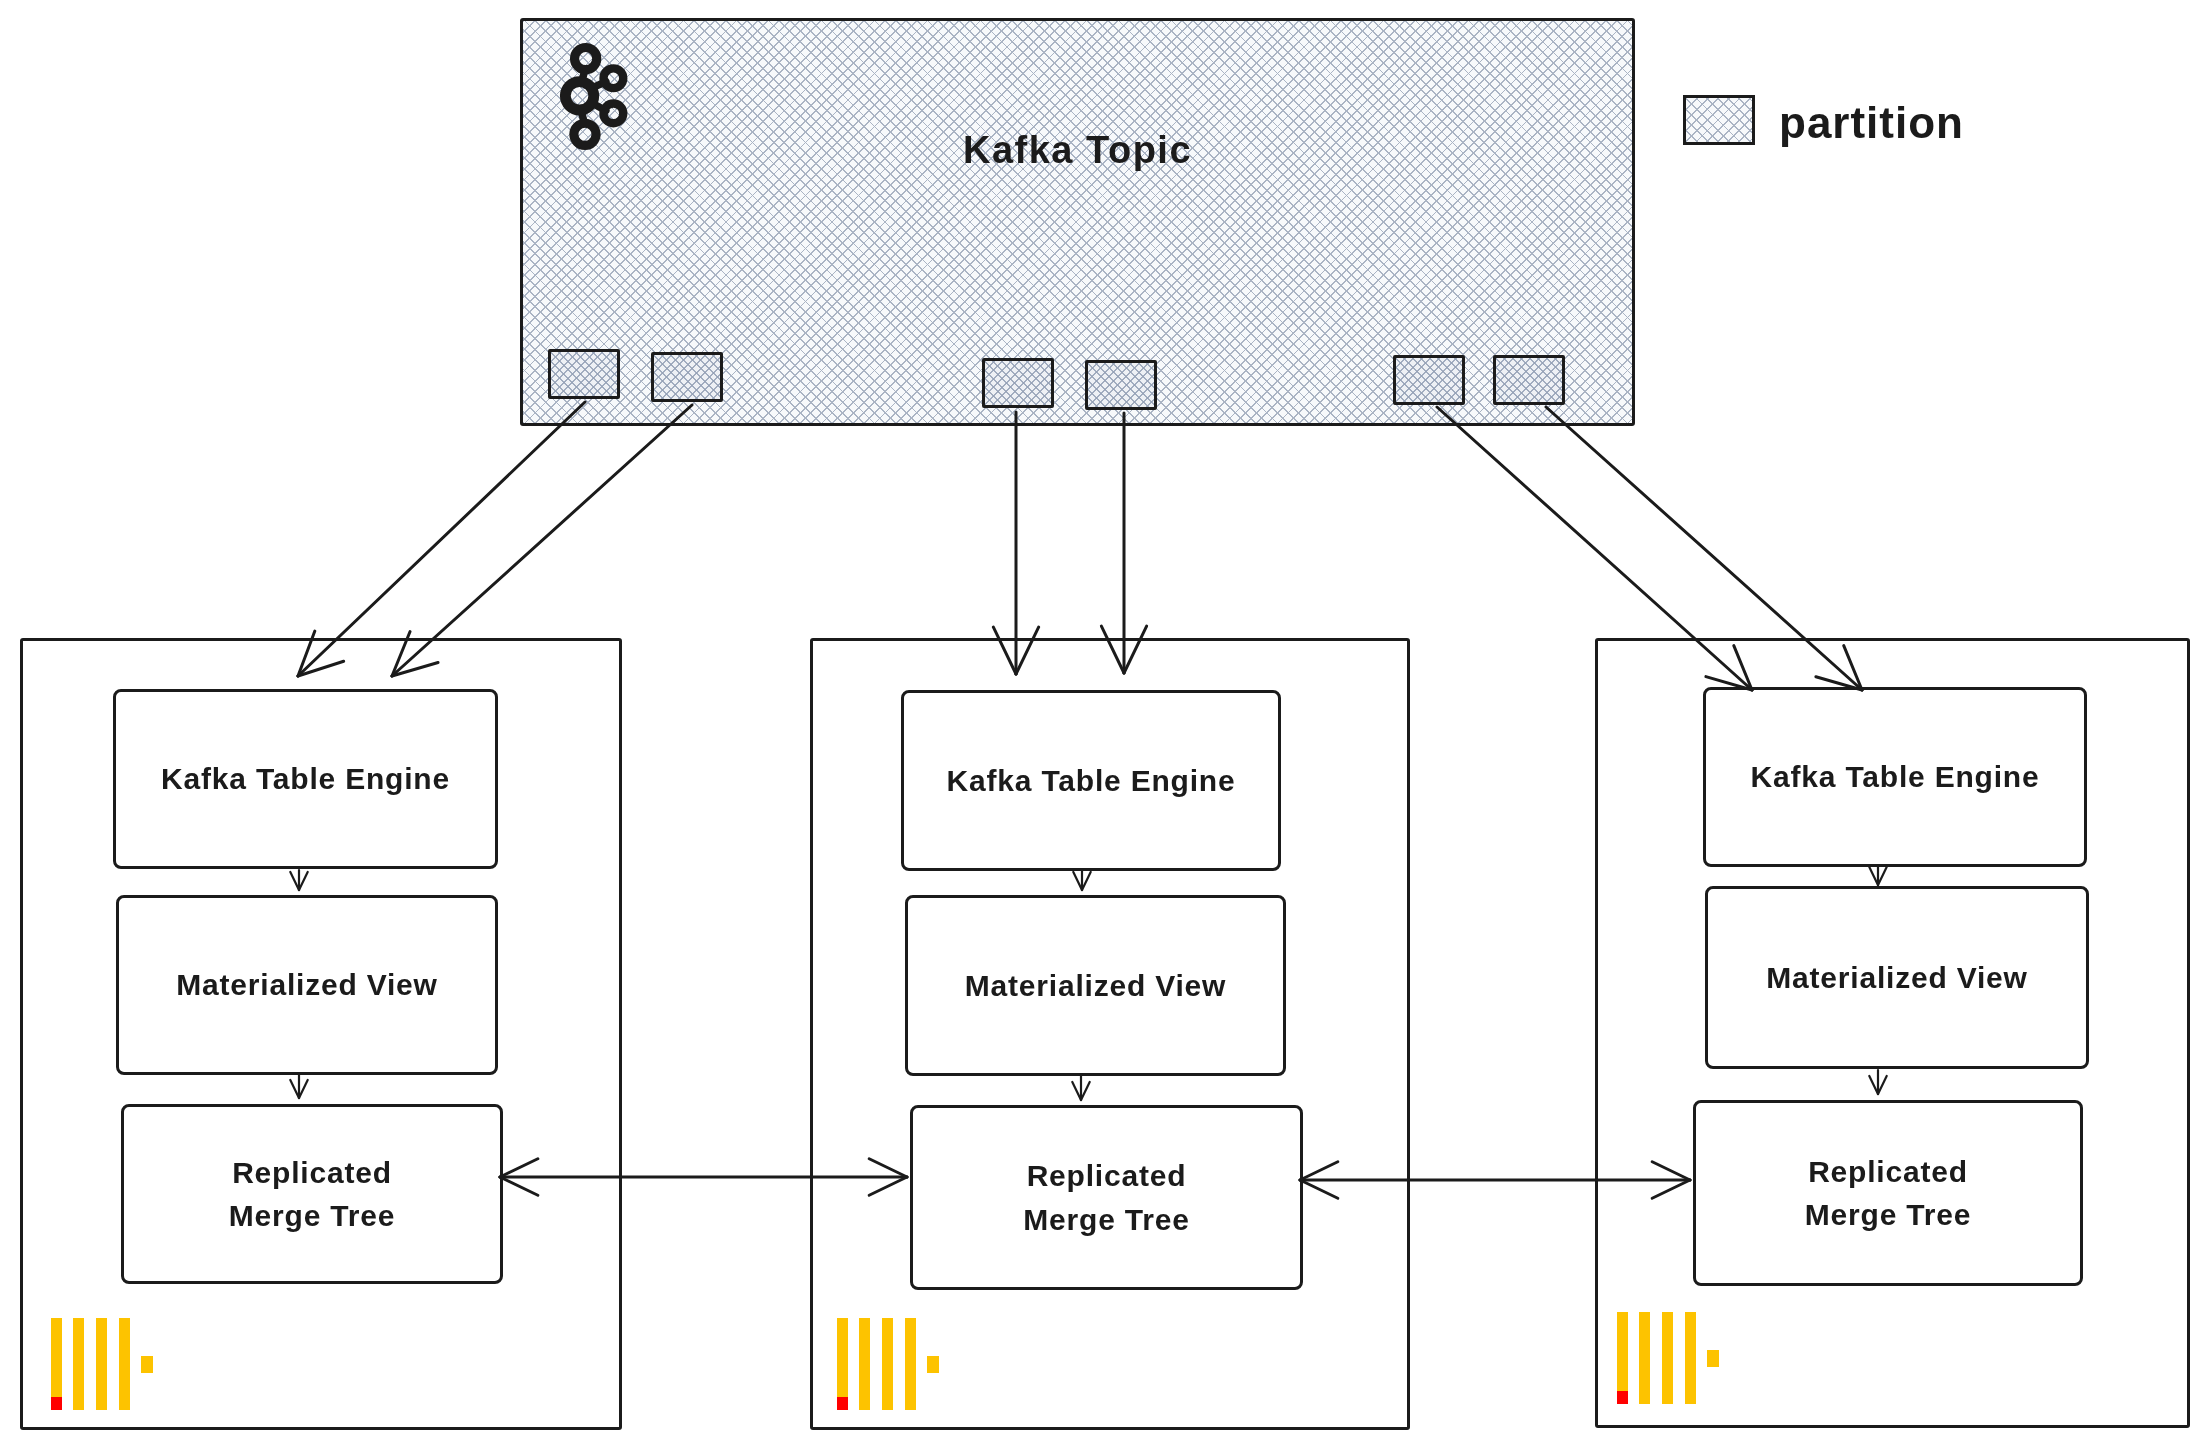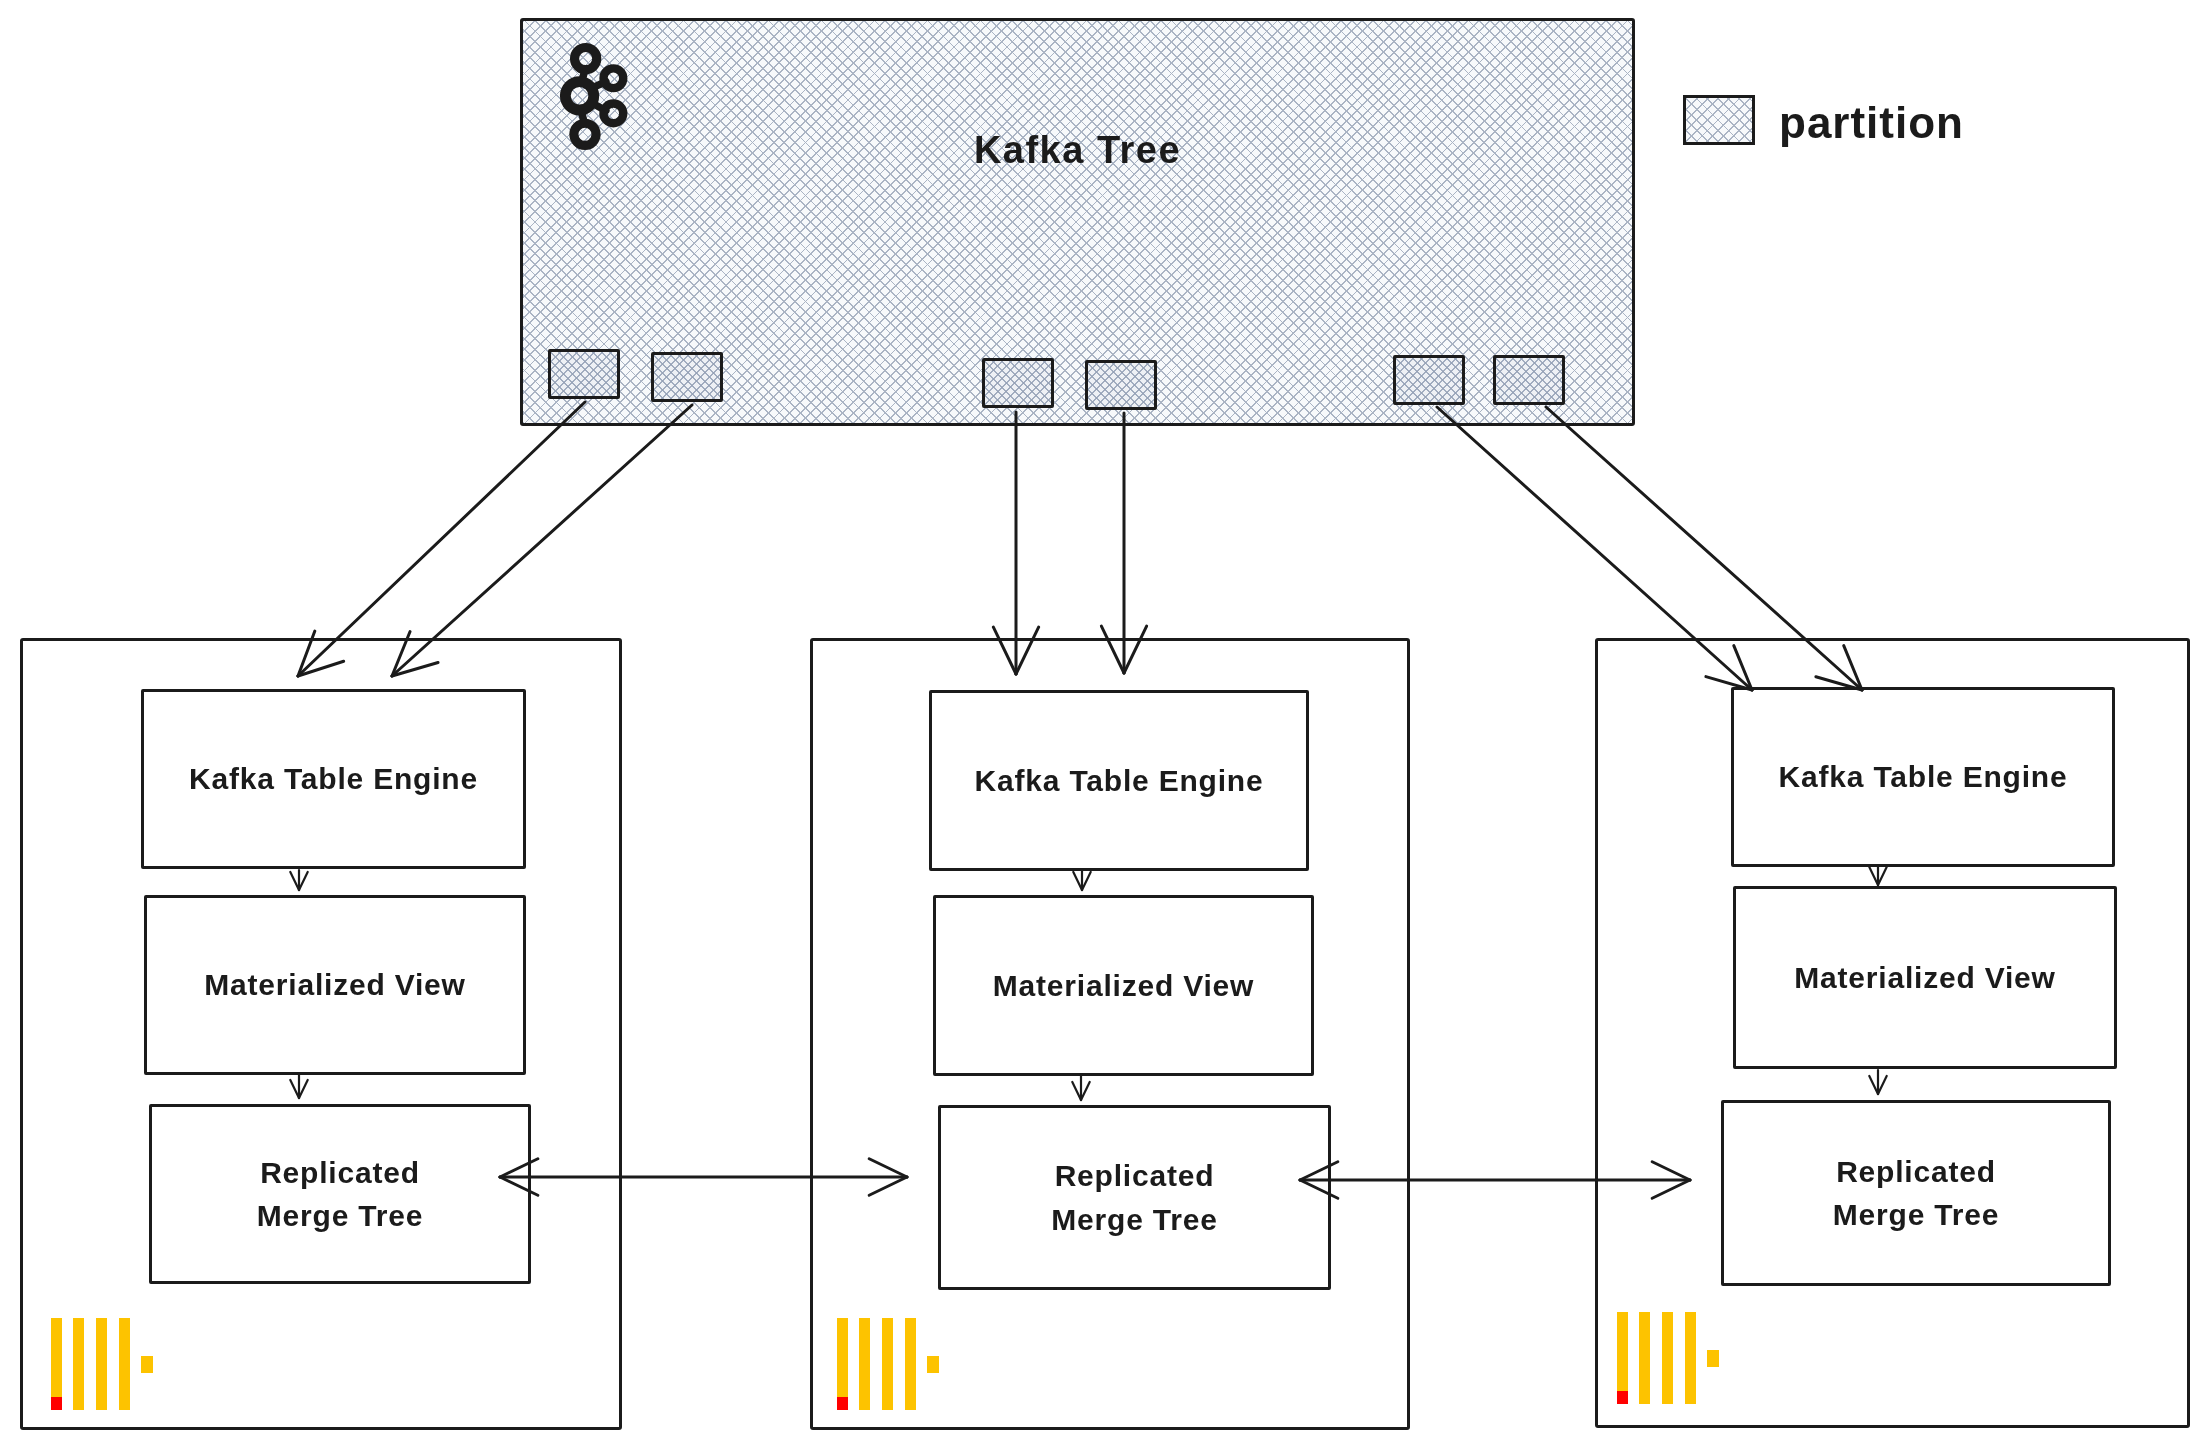--- a/index.html
+++ b/index.html
@@ -48,23 +48,23 @@
   #legend{left:1683px;top:95px;height:60px;}
   #legend-swatch{left:0;top:0;width:72px;height:50px;border:3px solid var(--ink);}
   #legend-label{left:96px;top:3px;font-size:44px;font-weight:700;color:var(--ink);letter-spacing:1px;}
 
   
   .node{border:3px solid var(--ink);border-radius:3px;background:#ffffff;}
   #node-1{left:20px;top:638px;width:602px;height:792px;}
   #node-2{left:810px;top:638px;width:600px;height:792px;}
   #node-3{left:1595px;top:638px;width:595px;height:790px;}
 
-  .inner-box{position:absolute;border:3px solid var(--ink);border-radius:2px;background:#ffffff;
+  .inner-box{position:absolute;border:3px solid var(--ink);border-radius:8px;background:#ffffff;
     display:flex;flex-direction:column;align-items:center;justify-content:center;
-    font-size:30px;font-weight:700;color:var(--ink);letter-spacing:0.8px;line-height:1.45;text-align:center;margin-left:28px;}
+    font-size:30px;font-weight:700;color:var(--ink);letter-spacing:0.8px;line-height:1.45;text-align:center;}
 
   
   #node-1 .kte{left:90px;top:48px;width:385px;height:180px;}
   #node-1 .mv {left:93px;top:254px;width:382px;height:180px;}
   #node-1 .rmt{left:98px;top:463px;width:382px;height:180px;}
   #node-1 .ch-logo{left:28px;top:677px;}
   
   #node-2 .kte{left:88px;top:49px;width:380px;height:181px;}
   #node-2 .mv {left:92px;top:254px;width:381px;height:181px;}
   #node-2 .rmt{left:97px;top:464px;width:393px;height:185px;}
@@ -99,21 +99,21 @@
         <line x1="26.5" y1="50" x2="29" y2="61" stroke-width="5.5"></line>
         <line x1="34" y1="35" x2="45" y2="30" stroke-width="5.5"></line>
         <line x1="34" y1="45.5" x2="45" y2="51.5" stroke-width="5.5"></line>
         <circle cx="30" cy="13" r="8.2" stroke-width="6.8"></circle>
         <circle cx="25.5" cy="40.5" r="10.5" stroke-width="8"></circle>
         <circle cx="29.5" cy="69" r="8.2" stroke-width="6.8"></circle>
         <circle cx="50.5" cy="27.5" r="7.3" stroke-width="6.2"></circle>
         <circle cx="50.5" cy="53.5" r="7.3" stroke-width="6.2"></circle>
       </g>
     </svg>
-    <div id="kafka-title" class="abs">Kafka Tree</div>
+    <div id="kafka-title" class="abs">Kafka Topic</div>
 
     <div class="abs partition hatch-dense p1"></div>
     <div class="abs partition hatch-dense p2"></div>
     <div class="abs partition hatch-dense p3"></div>
     <div class="abs partition hatch-dense p4"></div>
     <div class="abs partition hatch-dense p5"></div>
     <div class="abs partition hatch-dense p6"></div>
   </div>
 
   <div id="legend" class="abs">

